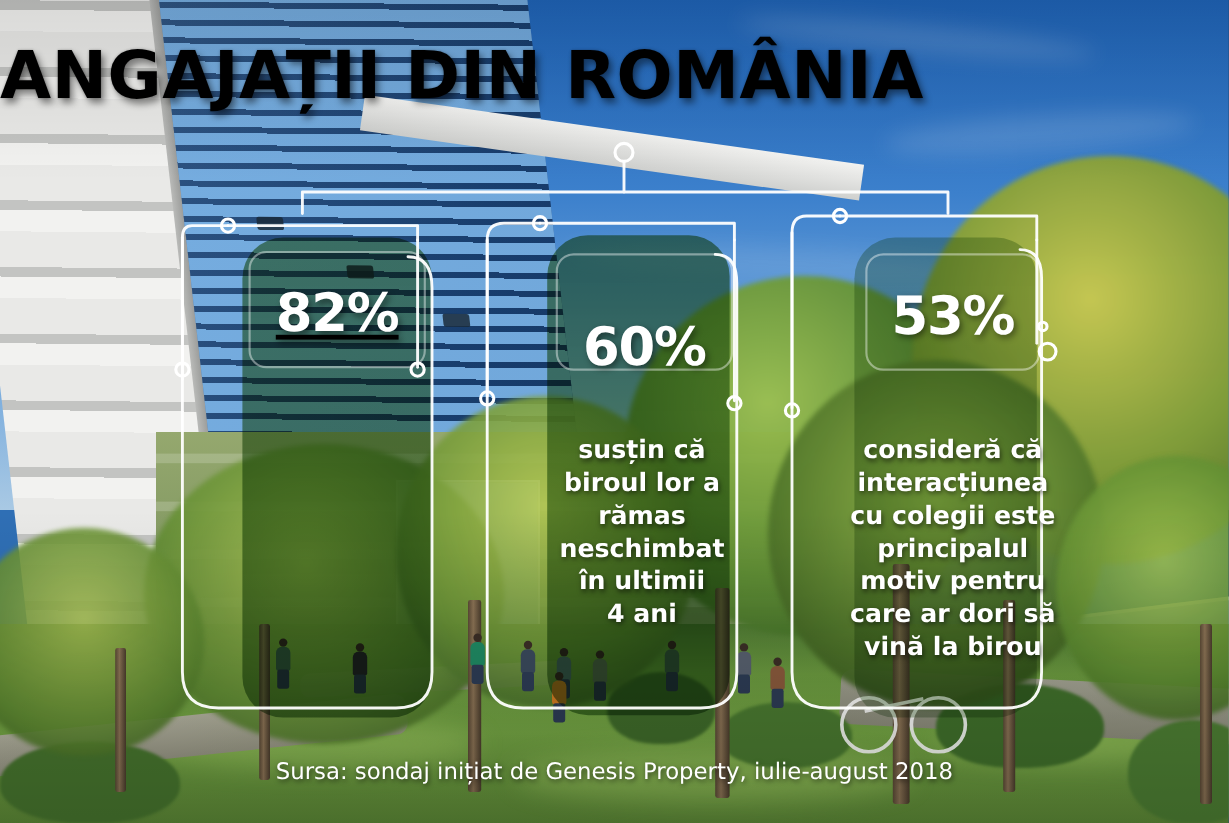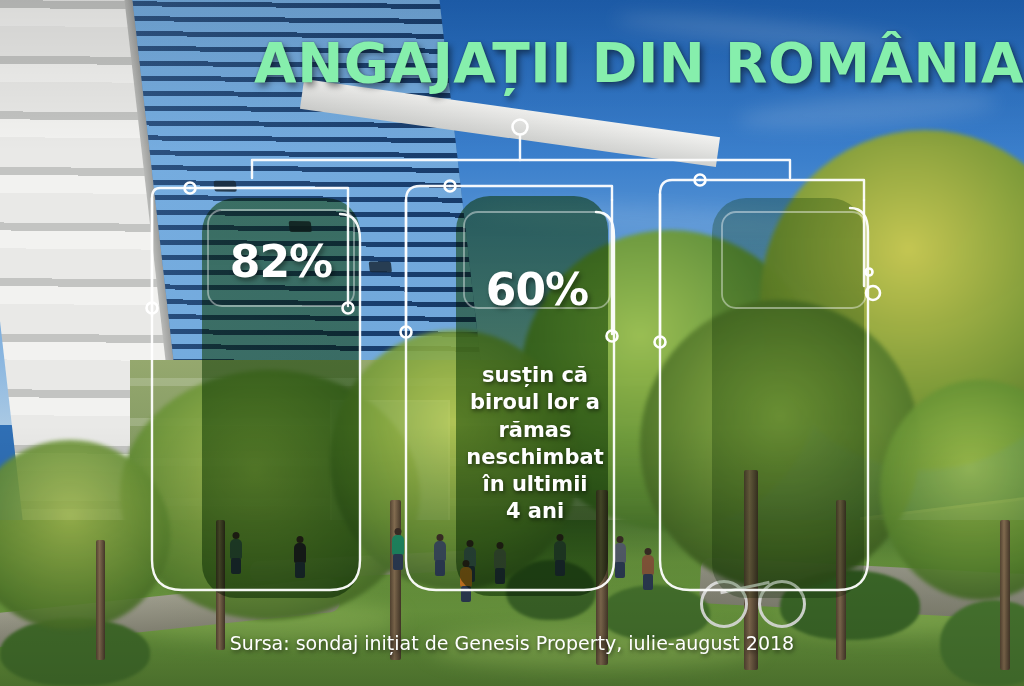--- a/index.html
+++ b/index.html
@@ -81,22 +81,22 @@
 
   
   .panel{position:absolute;border-radius:34px;mix-blend-mode:multiply;}
   .panel-a{background:linear-gradient(180deg,rgba(108,150,92,.86),rgba(96,136,84,.80));}
 
   
   .lines{position:absolute;inset:0;pointer-events:none;}
 
   
   .title{
-    position:absolute;left:0;right:0;top:31px;text-align:right;
-    color:#86efac;font-weight:800;font-size:55px;letter-spacing:.5px;
+    position:absolute;left:0;right:0;top:31px;text-align:left;
+    color:#000000;font-weight:800;font-size:55px;letter-spacing:.5px;
     text-shadow:3px 4px 6px rgba(0,0,0,.45), 0 0 2px rgba(0,0,0,.3);
     font-family:"DejaVu Sans","Liberation Sans",sans-serif;
   }
   .card{position:absolute;width:250px;text-align:center;}
   .pct{color:#fff;font-weight:800;font-size:44px;letter-spacing:-1px;
     text-shadow:2px 3px 5px rgba(0,0,0,.45);}
   .desc{color:#fff;font-weight:600;font-size:21px;line-height:1.30;
     text-shadow:1px 2px 4px rgba(0,0,0,.55);white-space:pre-line;}
   .source{position:absolute;left:0;right:0;top:632px;text-align:center;
     color:#fff;font-size:19px;font-weight:500;
@@ -280,31 +280,43 @@
       <circle cx="873" cy="293" r="7"></circle>
       <circle cx="869" cy="272" r="3.5"></circle>
       <circle cx="152" cy="308" r="5.5"></circle>
       <circle cx="406" cy="332" r="5.5"></circle>
       <circle cx="660" cy="342" r="5.5"></circle>
     </g>
   </svg>
 
   <div class="title">ANGAJAȚII DIN ROMÂNIA</div>
 
-  <div class="card" style="left:156px;top:236px;">
+  <div class="card" style="left:156px;top:236px;text-decoration:underline;">
     <div class="pct">82%</div>
   </div>
 
   <div class="card" style="left:412px;top:238px;margin-top:26px;">
     <div class="pct">60%</div>
   </div>
   <div class="card" style="left:385px;top:362px;width:300px;">
     <div class="desc">susțin că
 biroul lor a
 rămas
 neschimbat
 în ultimii
 4 ani</div>
   </div>
 
+  <div class="card" style="left:669px;top:238px;">
+    <div class="pct">53%</div>
+  </div>
+  <div class="card" style="left:639px;top:362px;width:310px;">
+    <div class="desc">consideră că
+interacțiunea
+cu colegii este
+principalul
+motiv pentru
+care ar dori să
+vină la birou</div>
+  </div>
 
   <div class="source">Sursa: sondaj inițiat de Genesis Property, iulie-august 2018</div>
 </div>
 
 </body></html>

